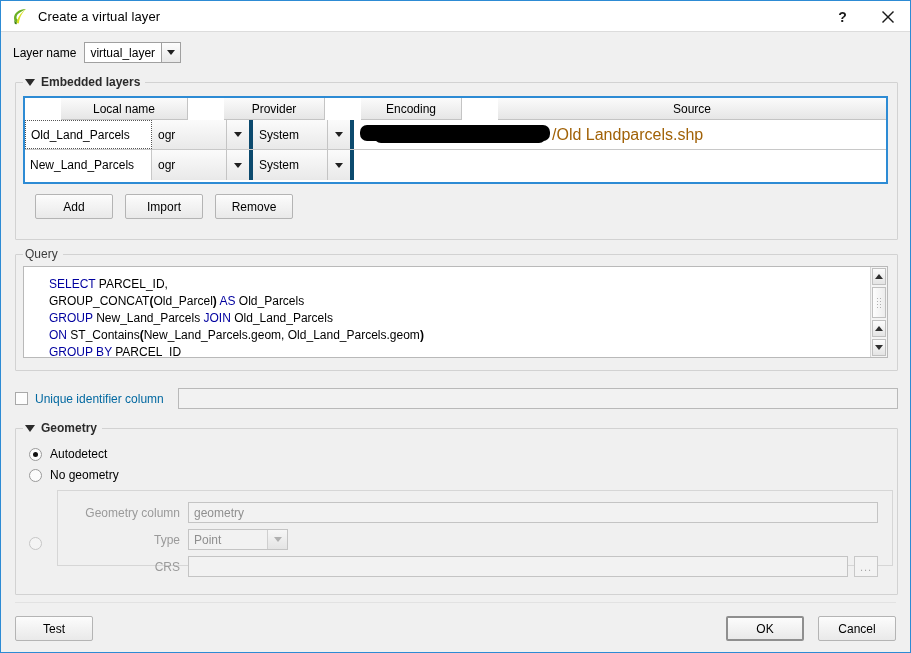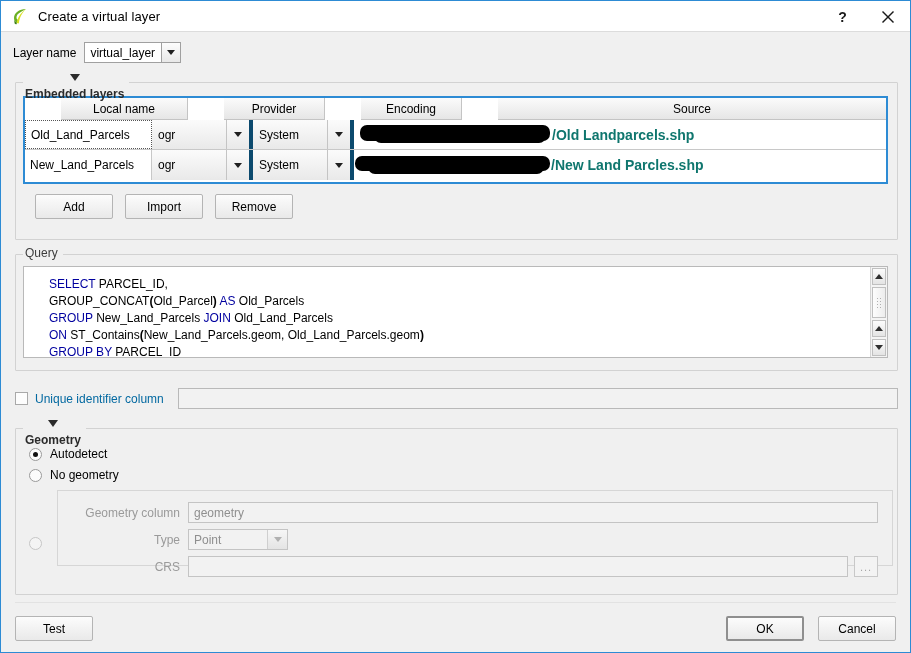--- a/index.html
+++ b/index.html
@@ -130,21 +130,20 @@
     top: 0;
     height: 16px;
     background: #f0f0f0;
     padding: 0 5px 0 2px;
     font-size: 12px;
     color: #3c3c3c;
     display: flex;
     align-items: center;
     gap: 6px;
     z-index: 2;
-    flex-direction: column;
   }
   .group-title.bold { font-weight: bold; color: #2b2b2b; }
   .tri {
     width: 0; height: 0;
     border-left: 5px solid transparent;
     border-right: 5px solid transparent;
     border-top: 7px solid #2b2b2b;
   }
 
   
@@ -230,23 +229,22 @@
     padding-left: 0;
   }
   .redact {
     position: absolute;
     background: #000000;
     border-radius: 7px;
   }
   .src-text {
     position: relative;
     z-index: 1;
-    font-size: 14px;
-    color: #0f766e;
-    font-weight: bold;
+    font-size: 16px;
+    color: #a16207;
   }
 
   .btnrow {
     position: absolute;
     left: 20px;
     top: 120px;
     display: flex;
     gap: 12px;
   }
   .btn {
@@ -550,25 +548,20 @@
           </div>
         </div>
         <div class="td td-combo" style="width:101px">
           <div class="cell-combo">
             <span class="cc-text">System</span>
             <span class="cc-arrow">
                 <span class="arrow-down"></span>
               </span>
           </div>
         </div>
-        <div class="td src-cell" style="flex:1;border-right:none">
-          <div class="redact" style="left:1px;top:6px;width:195px;height:15px;"></div>
-          <div class="redact" style="left:14px;top:10px;width:176px;height:14px;border-radius:8px;"></div>
-          <span class="src-text" style="margin-left:197px">/New Land Parcles.shp</span>
-        </div>
       </div>
     </div>
 
     <div class="btnrow">
       <button class="btn">Add</button>
       <button class="btn">Import</button>
       <button class="btn">Remove</button>
     </div>
   </div>
 

